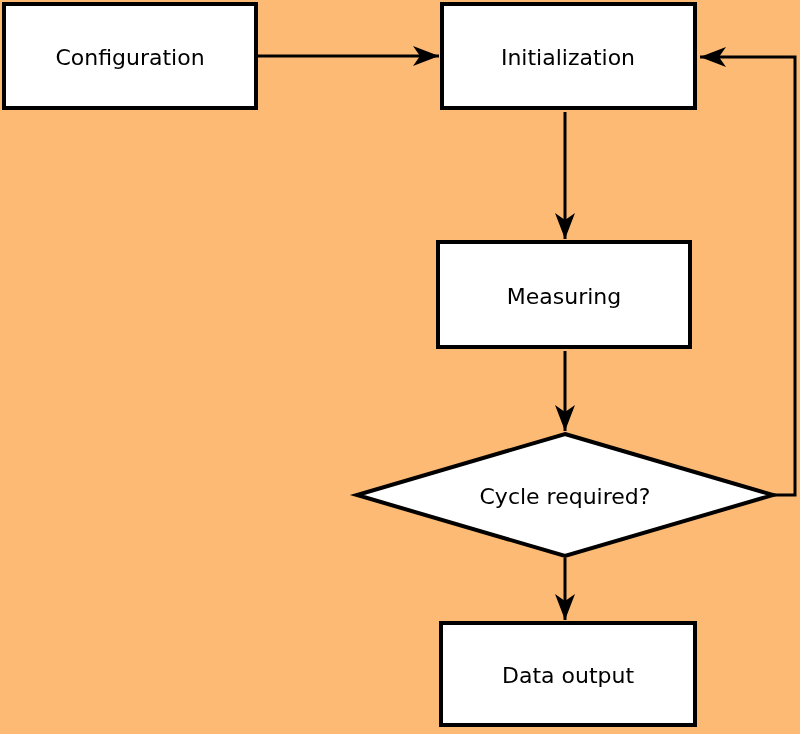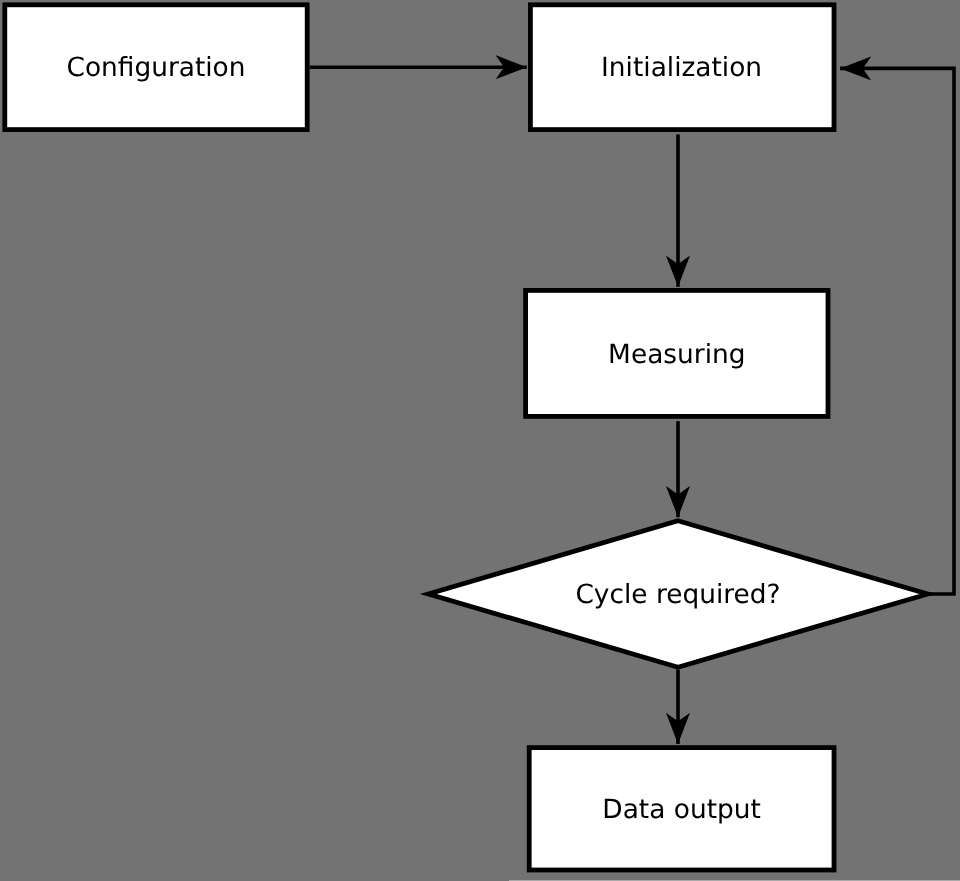--- a/index.html
+++ b/index.html
@@ -4,21 +4,21 @@
 <style>
   html, body {
     margin: 0;
     padding: 0;
     background: #ffffff;
   }
   .canvas-wrap {
     width: 800px;
     height: 734px;
     position: relative;
-    background: #737373;
+    background: #fdba74;
     overflow: hidden;
   }
   svg {
     display: block;
   }
   .node-shape {
     fill: #ffffff;
     stroke: #000000;
     stroke-width: 4;
   }

